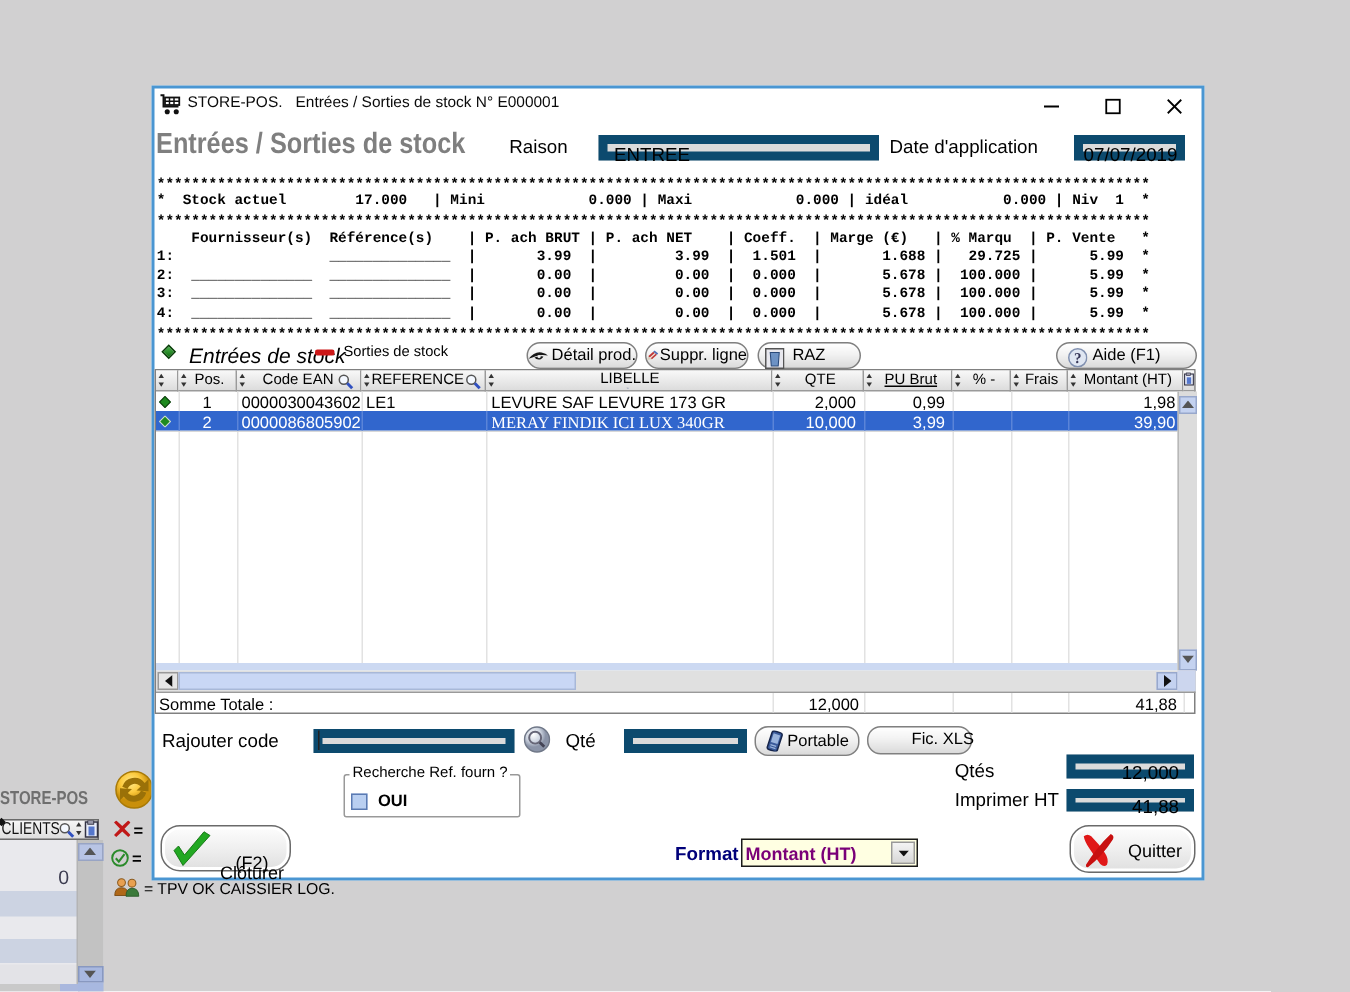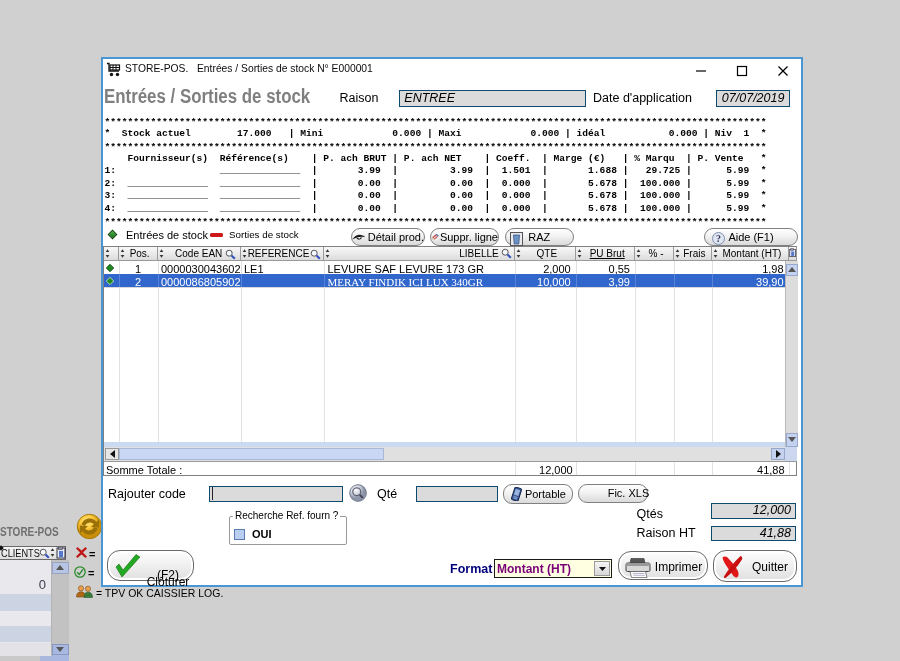--- a/index.html
+++ b/index.html
@@ -4,21 +4,21 @@
 <style>
 * { margin:0; padding:0; box-sizing:border-box; }
 body { width:900px; height:661px; overflow:hidden; }
 #page { position:relative; width:900px; height:661px; background:#d1d0d1; font-family:"Liberation Sans", sans-serif; }
 .abs { position:absolute; }
 
 #dlg { position:absolute; left:101px; top:57px; width:702px; height:530px; background:#fff; border:2px solid #4a96d2; }
 
 #heading { position:absolute; left:0.8px; top:26.3px; font-size:19.5px; font-weight:bold; color:#7f7f7f; transform:scaleX(0.865); transform-origin:left top; white-space:nowrap; }
 .lbl { position:absolute; font-size:12.5px; color:#000; white-space:nowrap; }
-.inp { position:absolute; background:#dbdbdb; border:1px solid #0c4a6e; font-size:12.5px; color:#000;font-style:italic; }
+.inp { position:absolute; background:#dbdbdb; border:6px solid #0c4a6e; font-size:12.5px; color:#000; }
 
 pre.mono { position:absolute; left:1.5px; font-family:"Liberation Mono", monospace; font-weight:bold; font-size:9.6px; line-height:12.4px; color:#000; }
 pre.mono .sh1 { position:relative; top:2px; }
 pre.mono .sh3 { position:relative; top:2px; }
 
 .pill { position:absolute; border:1px solid #808080; border-radius:9px; background:linear-gradient(#ffffff, #f2f2f2 45%, #dadada); font-size:11px; color:#000; display:flex; align-items:center; justify-content:center; white-space:nowrap; }
 .bigbtn { position:absolute; border:1px solid #6a6a6a; border-radius:13px; background:linear-gradient(#fdfdfd, #f0f0f0 48%, #dfdfdf); box-shadow:inset 0 0 0 2px #ffffff; font-size:12px; color:#000; }
 
 #tbl { position:absolute; left:0px; top:187px; width:694px; height:230px; border:1px solid #808080; background:#fff; }
 .hcell { position:absolute; top:0; height:13.5px; background:linear-gradient(#f8f8f8, #e9e9e9 55%, #dcdcdc); border-right:1px solid #9a9a9a; border-bottom:1px solid #9a9a9a; font-size:10px; display:flex; align-items:center; justify-content:center; }
@@ -138,21 +138,21 @@
 *  Stock actuel        17.000   | Mini            0.000 | Maxi            0.000 | idéal           0.000 | Niv  1  *
 <span class="sh1">*******************************************************************************************************************</span></pre>
     <pre class="mono" style="top:94px;">    Fournisseur(s)  Référence(s)    | P. ach BRUT | P. ach NET    | Coeff.  | Marge (€)   | % Marqu  | P. Vente   *
 1:                  ______________  |       3.99  |         3.99  |  1.501  |       1.688 |   29.725 |      5.99  *
 2:  ______________  ______________  |       0.00  |         0.00  |  0.000  |       5.678 |  100.000 |      5.99  *
 3:  ______________  ______________  |       0.00  |         0.00  |  0.000  |       5.678 |  100.000 |      5.99  *
 4:  ______________  ______________  |       0.00  |         0.00  |  0.000  |       5.678 |  100.000 |      5.99  *
 <span class="sh3">*******************************************************************************************************************</span></pre>
 
     <div class="abs" style="left:6.3px; top:171.9px; width:7px; height:7px; background:linear-gradient(135deg,#4db34d,#0f6e0f); border:1px solid #063d06; transform:rotate(45deg);"></div>
-    <div class="lbl" style="left:23px; top:169.6px; font-size:11px;">Entrées de stock</div>
+    <div class="lbl" style="left:23px; top:169.6px; font-size:14px;font-style:italic;">Entrées de stock</div>
     <div class="abs" style="left:107px; top:173.6px; width:12.6px; height:4px; background:#cc1818; border-radius:1.5px;"></div>
     <div class="lbl" style="left:126px; top:169.6px; font-size:9.8px;">Sorties de stock</div>
 
     <div class="pill" style="left:248px; top:168.8px; width:74px; height:18.5px;">
       <svg width="16" height="9" viewBox="0 0 16 9" style="margin-right:2px;">
           <path d="M0.5 6.5 Q5 0.5 10.5 1.5 Q14 2.2 15.5 4 Q10 3 6 4.5 Q2.5 5.8 0.5 6.5 Z" fill="#1a1a1a"></path>
           <path d="M5 5.5 Q8 4.2 12 4.6 Q10.8 7 8.2 7 Q6.2 7 5 5.5 Z" fill="#1a1a1a"></path>
           <ellipse cx="8.6" cy="4.9" rx="1.3" ry="1.1" fill="#fff" opacity="0.9"></ellipse>
         </svg>
       <span>Détail prod.</span>
@@ -193,21 +193,21 @@
             <line x1="6.5" y1="6.5" x2="9.8" y2="9.8" stroke="#3050c0" stroke-width="2"></line>
           </svg>
         </div>
     <div class="hcell" style="left:136.8px; width:83.39999999999998px;">
           <span style="margin-right:7px;">REFERENCE</span>
           <svg width="11" height="11" viewBox="0 0 11 11" style="position:absolute; right:2px; top:2px;">
             <circle cx="4.2" cy="4.2" r="3" fill="#f4f8ff" stroke="#555" stroke-width="1"></circle>
             <line x1="6.5" y1="6.5" x2="9.8" y2="9.8" stroke="#3050c0" stroke-width="2"></line>
           </svg>
         </div>
-    <div class="hcell" style="left:220.2px; width:190.5px; justify-content:flex-end; padding-right:2px;">
+    <div class="hcell" style="left:220.2px; width:190.5px; justify-content:flex-end; padding-right:2px;flex-direction:column;">
           <span style="margin-left:4px;">LIBELLE</span>
           <svg width="11" height="11" viewBox="0 0 11 11" style="margin-left:2px;">
             <circle cx="4.2" cy="4.2" r="3" fill="#f4f8ff" stroke="#555" stroke-width="1"></circle>
             <line x1="6.5" y1="6.5" x2="9.8" y2="9.8" stroke="#3050c0" stroke-width="2"></line>
           </svg>
         </div>
     <div class="hcell" style="left:410.7px; width:61.30000000000001px;">
           <span style="margin-left:4px;">QTE</span>
         </div>
     <div class="hcell" style="left:472px; width:59.39999999999998px;">
@@ -281,21 +281,21 @@
     <div class="abs" style="left:0; top:26.7px; width:681px; height:1px; background:#d8d8d8;"></div>
     <div class="abs" style="left:0; top:40.2px; width:681px; height:1px; background:#d8d8d8;"></div>
     <svg class="abs" style="left:2px; top:16.5px;" width="8" height="8" viewBox="0 0 8 8">
           <rect x="1.4" y="1.4" width="5.2" height="5.2" fill="#1f8a1f" stroke="#063d06" stroke-width="0.8" transform="rotate(45 4 4)"></rect>
         </svg>
     <div class="cell" style="left:14.7px; top:15.5px; width:38.9px; text-align:center;">1</div>
     <div class="cell" style="left:57px; top:15.5px;">0000030043602</div>
     <div class="cell" style="left:140px; top:15.5px;">LE1</div>
     <div class="cell" style="left:223.5px; top:15.5px;">LEVURE SAF LEVURE 173 GR</div>
     <div class="cell" style="left:410.7px; top:15.5px; width:56px; text-align:right;">2,000</div>
-    <div class="cell" style="left:472px; top:15.5px; width:54px; text-align:right;">0,55</div>
+    <div class="cell" style="left:472px; top:15.5px; width:54px; text-align:right;">0,99</div>
     <div class="cell" style="left:608.1px; top:15.5px; width:71.5px; text-align:right;">1,98</div>
     <div class="abs" style="left:0; top:27px; width:682px; height:13.3px; background:#3166cd;"></div>
     <div class="abs" style="left:14.7px; top:27px; width:1px; height:13.3px; background:#5b84d8;"></div>
     <div class="abs" style="left:53.6px; top:27px; width:1px; height:13.3px; background:#5b84d8;"></div>
     <div class="abs" style="left:136.8px; top:27px; width:1px; height:13.3px; background:#5b84d8;"></div>
     <div class="abs" style="left:220.2px; top:27px; width:1px; height:13.3px; background:#5b84d8;"></div>
     <div class="abs" style="left:410.7px; top:27px; width:1px; height:13.3px; background:#5b84d8;"></div>
     <div class="abs" style="left:472px; top:27px; width:1px; height:13.3px; background:#5b84d8;"></div>
     <div class="abs" style="left:531.4px; top:27px; width:1px; height:13.3px; background:#5b84d8;"></div>
     <div class="abs" style="left:569.7px; top:27px; width:1px; height:13.3px; background:#5b84d8;"></div>
@@ -376,21 +376,21 @@
     <div class="pill" style="left:474.6px; top:424.5px; width:70.8px; height:19.6px;padding-left:28px;">
       <svg width="14" height="13" viewBox="0 0 14 13" style="margin-right:3px;">
           <rect x="0.5" y="0.5" width="13" height="12" rx="1.5" fill="#f2f6f2" stroke="#8a9a8a"></rect>
           <path d="M0.5 8 Q4 12.5 13.5 12.5 L13.5 9 Q6 9.5 0.5 5 Z" fill="#58a858" opacity="0.75"></path>
           <path d="M3.5 2.5 L10 10 M10 2.5 L3.5 10" stroke="#1e7a2e" stroke-width="2"></path>
         </svg>
       <span>Fic. XLS</span>
     </div>
     <div class="lbl" style="left:533.5px; top:447.5px;">Qtés</div>
     <div class="inp" style="left:607.5px; top:443.8px; width:85.5px; height:15.8px; line-height:13.8px; text-align:right; padding-right:4px;">12,000</div>
-    <div class="lbl" style="left:533.5px; top:467px;">Raison HT</div>
+    <div class="lbl" style="left:533.5px; top:467px;">Imprimer HT</div>
     <div class="inp" style="left:607.5px; top:466.6px; width:85.5px; height:15.8px; line-height:13.8px; text-align:right; padding-right:4px;">41,88</div>
 
     <div class="abs" style="left:125.5px; top:456.5px; width:118px; height:29.5px; border:1px solid #999; border-radius:2px;"></div>
     <div class="abs" style="left:130px; top:450.5px; font-size:10px; background:#fff; padding:0 2px;">Recherche Ref. fourn ?</div>
     <div class="abs" style="left:130.5px; top:469.5px; width:11px; height:11px; background:#b9cff1; border:1px solid #5a7ab2;"></div>
     <div class="abs" style="left:149px; top:468.5px; font-size:11px; font-weight:bold;">OUI</div>
 
     <div class="bigbtn" style="left:4px; top:490.8px; width:86.5px; height:31px;">
       <svg class="abs" style="left:4px; top:2px;" width="32" height="28" viewBox="0 0 32 28">
           <path d="M4 14 L10 24 L28 4 L24 1.5 L11 17 L7 11 Z" fill="#22a822" stroke="#117011" stroke-width="0.6"></path>
@@ -400,31 +400,20 @@
     </div>
     <div class="abs" style="left:347px; top:502.5px; font-size:12.5px; font-weight:bold; color:#00007a;">Format</div>
     <div class="abs" style="left:391px; top:500px; width:118px; height:19px; background:#ffffe2; border:1.5px solid #1a1a1a;">
       <div class="abs" style="left:2px; top:2px; font-size:12px; font-weight:bold; color:#7a0078;">Montant (HT)</div>
       <div class="abs" style="right:1px; top:1px; width:16px; height:15px; background:linear-gradient(#f4f4f4,#d8d8d8); border:1px solid #999; display:flex; align-items:center; justify-content:center;">
           <svg width="7" height="4" viewBox="0 0 7 4">
             <path d="M0 0 L7 0 L3.5 4 Z" fill="#111"></path>
           </svg>
         </div>
     </div>
-    <div class="bigbtn" style="left:514.8px; top:492.2px; width:90px; height:29px;">
-      <svg class="abs" style="left:6px; top:6px;" width="27" height="20" viewBox="0 0 27 20">
-          <path d="M5 5 L6 0.5 L19 0.5 L20 5 Z" fill="#555" stroke="#333" stroke-width="0.6"></path>
-          <rect x="1" y="5" width="24" height="8.5" rx="1.5" fill="#d8d8d8" stroke="#444"></rect>
-          <rect x="1" y="5" width="24" height="3" rx="1.5" fill="#9a9a9a"></rect>
-          <path d="M5 13.5 L20.5 13.5 L22 19.5 L6.5 19.5 Z" fill="#fdfdfd" stroke="#555" stroke-width="0.7"></path>
-          <line x1="8" y1="15.5" x2="19.5" y2="15.5" stroke="#99b" stroke-width="0.7"></line>
-          <line x1="8.3" y1="17.3" x2="20" y2="17.3" stroke="#99b" stroke-width="0.7"></line>
-        </svg>
-      <div class="abs" style="left:36px; top:8px;">Imprimer</div>
-    </div>
     <div class="bigbtn" style="left:610px; top:490.5px; width:84px; height:32px;">
       <svg class="abs" style="left:7px; top:4px;" width="23" height="24" viewBox="0 0 23 24">
           <path d="M1.5 2.5 Q4 0.5 6.5 2.5 Q12 8 15.5 13.5 Q18.5 18 17 21.5 Q15 23.5 12.5 21 Q8.5 15.5 5.5 11 Q2 6 1.5 2.5 Z" fill="#e01818"></path>
           <path d="M19.5 1 Q22 2 21 4.5 Q17.5 10 13.5 14.5 Q9 19.5 4.5 23 Q2.5 23.5 3 21.5 Q6 16.5 10 11.5 Q14.5 5.5 19.5 1 Z" fill="#c81010"></path>
         </svg>
       <div class="abs" style="left:38px; top:9px;">Quitter</div>
     </div>
   </div>
 </div>
 

